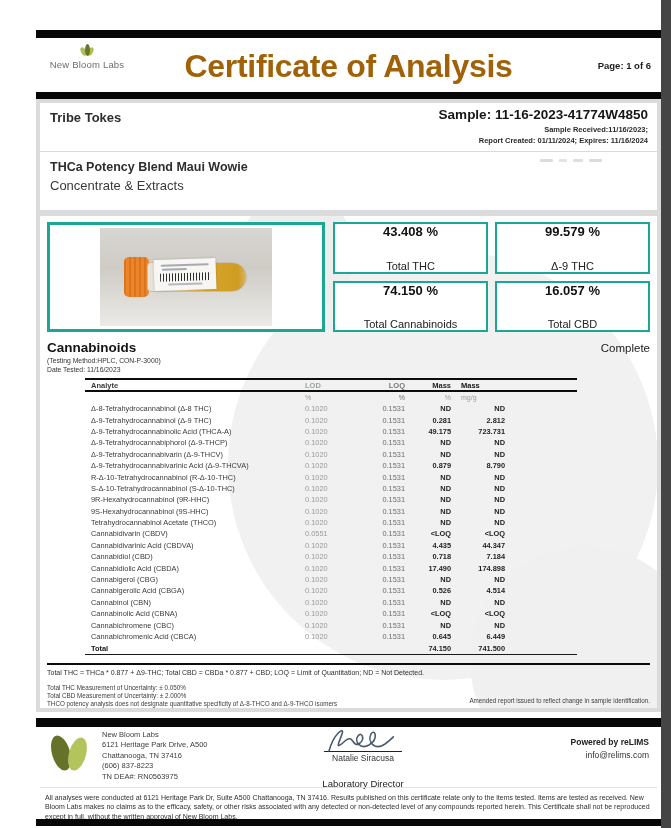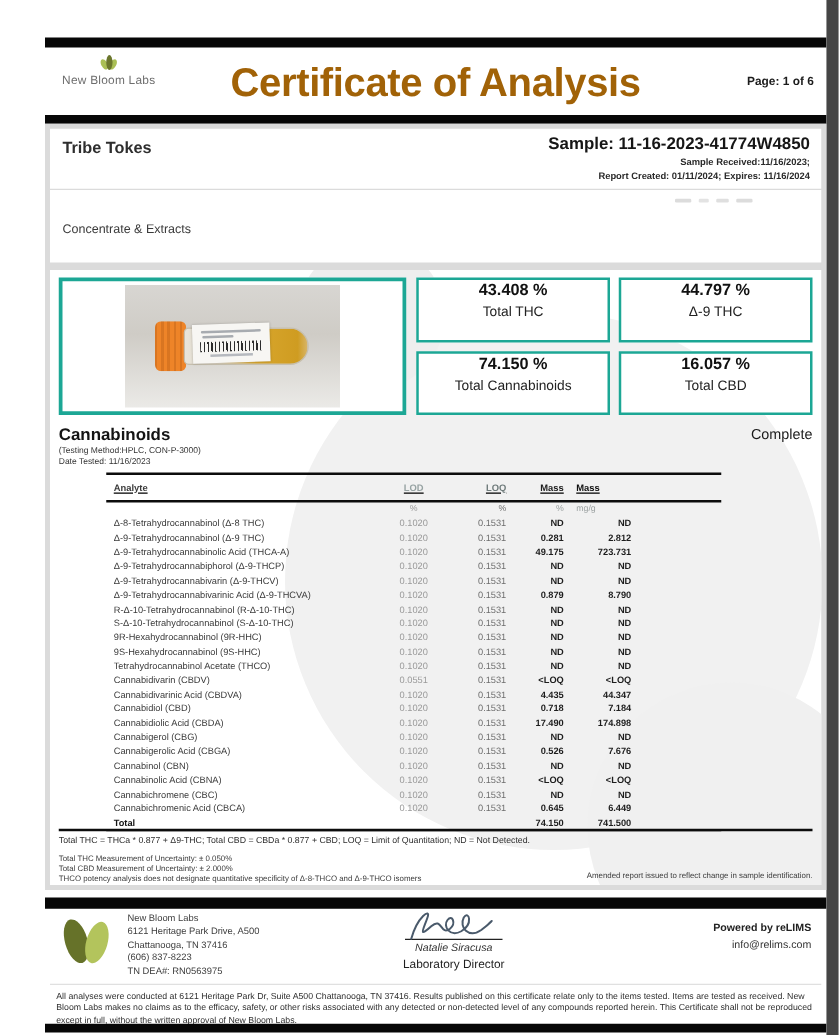--- a/index.html
+++ b/index.html
@@ -32,21 +32,21 @@
   .card-client { top:103px; height:48px; }
   .card-product { top:152px; height:58px; }
   .card-main { top:216px; height:492px; overflow:hidden; }
 
   .client-name { position:absolute; left:10px; top:7px; font-size:13px; font-weight:700; color:#2e2e2e; }
   .sample-block { position:absolute; right:9px; top:4px; text-align:right; }
   .sample-id { font-size:13.5px; font-weight:700; color:#161616; }
   .sample-sub { font-size:7.5px; font-weight:700; color:#2a2a2a; margin-top:2.5px; }
 
   .product-name { position:absolute; left:10px; top:8px; font-size:12.5px; font-weight:700; color:#2e2e2e; }
-  .product-cat { position:absolute; left:10px; top:26px; font-size:10px; color:#3a3a3a; }
+  .product-cat { position:absolute; left:10px; top:26px; font-size:13px; color:#3a3a3a; }
   .faded-note { position:absolute; right:55px; top:7px; display:flex; gap:6px; }
   .faded-note i { display:block; width:13px; height:3px; background:#dcdcdc; border-radius:1px; }
   .faded-note i:nth-child(2){ width:8px; background:#e3e3e3; }
   .faded-note i:nth-child(3){ width:10px; background:#dfdfdf; }
 
   
   .wm { position:absolute; border-radius:50%; z-index:0; }
   .wm1 { left:188px; top:34px; width:430px; height:430px; background:#f1f1f1; }
   .wm2 { left:198px; top:-22px; width:118px; height:118px; background:#eeeeee; }
   .wm3 { left:430px; top:330px; width:230px; height:230px; background:#f0f0f0; }
@@ -62,38 +62,38 @@
          background:linear-gradient(90deg,#e9e5dc 0%,#ded3ba 28%,#d8a62d 58%,#cf9c21 92%,#d8b568 100%); }
   .tube-label { position:absolute; left:30px; top:-1px; width:62px; height:31px; background:#f7f6f3; transform:rotate(-2deg);
          box-shadow:0 0 2px rgba(0,0,0,.25); padding-top:3px; }
   .scribble { height:2px; background:#7c828c; opacity:.65; margin:2px auto 0; border-radius:1px; }
   .s1 { width:78%; } .s2 { width:40%; margin-left:8px; }
   .barcode { height:8px; width:82%; margin:3px auto 0; background:repeating-linear-gradient(90deg,#2c2c2c 0 1px, transparent 1px 3px); }
   .microtext { height:2px; width:55%; margin:2px auto 0; background:#9aa0a8; opacity:.7; }
 
   .pot-grid { position:absolute; left:293px; top:6px; right:7px; height:110px; display:grid;
               grid-template-columns:1fr 1fr; grid-template-rows:1fr 1fr; gap:7px; z-index:1; }
-  .pot-box { border:2.5px solid #1ca795; background:#fff; display:flex; flex-direction:column; align-items:center; justify-content:flex-start; gap:5px; }
+  .pot-box { border:2.5px solid #1ca795; background:#fff; display:flex; flex-direction:column; align-items:center; justify-content:space-between; gap:5px; }
   .pot-val { font-size:13px; font-weight:700; color:#111; }
   .pot-lbl { font-size:11px; color:#222; }
 
   
   .sec-head { position:absolute; left:7px; right:7px; top:124px; display:flex; justify-content:space-between; align-items:center; z-index:1; }
   .sec-title { font-size:13.5px; font-weight:800; color:#141414; }
   .sec-status { font-size:11.5px; color:#1a1a1a; }
   .sec-method { position:absolute; left:7px; top:141px; font-size:6.8px; color:#333; z-index:1; }
   .sec-date { position:absolute; left:7px; top:150px; font-size:6.8px; color:#333; z-index:1; }
 
   .tbl { position:absolute; left:45px; top:162px; width:492px; z-index:1; font-size:7.4px; }
   .t-grid { display:grid; grid-template-columns:1fr 52px 48px 46px 54px 72px; align-items:center; }
-  .t-head { border-top:2.5px solid #0c0c0c; border-bottom:2px solid #0c0c0c; height:24px; font-size:7.5px; font-weight:700;text-decoration:underline; }
+  .t-head { border-top:2.5px solid #0c0c0c; border-bottom:2px solid #0c0c0c; height:14px; font-size:7.5px; font-weight:700; }
   .t-units { height:11px; color:#9aa0a0; font-size:7px; }
   .t-row { height:11.4px; }
   .c-analyte { padding-left:6px; color:#3a3a3a; }
-  .c-lod { text-align:center; color:#9a9a9a; }
+  .c-lod { text-align:left; color:#9a9a9a; }
   .c-loq { text-align:right; color:#6d6d6d; }
   .c-mp { text-align:right; font-weight:700; color:#1d1d1d; }
   .c-mg { text-align:right; font-weight:700; color:#1d1d1d; }
   .t-head .c-lod { color:#97a3a3; font-weight:700; }
   .t-head .c-loq { color:#6f7b7b; font-weight:700; }
   .t-head .c-mg { text-align:left; padding-left:10px; color:#111; }
   .t-units .c-mg { text-align:left; padding-left:10px; }
   .c-bar { padding-left:9px; }
   .bar-track { position:relative; width:62px; height:7px; background:#e3eaea; border-radius:3.5px; overflow:hidden; }
   .bar-fill { position:absolute; left:0; top:0; height:100%; background:#0f9f93; border-radius:3.5px; }
@@ -107,22 +107,22 @@
 
   
   .foot { position:absolute; top:727px; left:0; right:0; height:58px; }
   .f-logo { position:absolute; left:12px; top:4px; width:46px; height:46px; }
   .f-logo .p-l { left:4px; top:4px; width:18px; height:36px; background:#667229; transform:rotate(-16deg); }
   .f-logo .p-r { left:21px; top:6px; width:17px; height:34px; background:#b3c45c; transform:rotate(16deg); }
   .f-addr { position:absolute; left:66px; top:3px; font-size:7.5px; line-height:10.4px; color:#3d3d3d; }
   .f-sign { position:absolute; left:252px; top:-2px; width:150px; text-align:center; }
   .sign-svg { display:block; margin:0 auto; }
   .sign-line { width:78px; border-top:1.8px solid #222; margin:-4px auto 1px; }
-  .sign-name { font-size:8.5px; color:#333;font-style:italic; }
-  .sign-title { font-size:9.5px; color:#1f1f1f; margin-top:3px; }
+  .sign-name { font-size:8.5px; color:#333; }
+  .sign-title { font-size:9.5px; color:#1f1f1f; margin-top:15px; }
   .f-right { position:absolute; right:12px; top:10px; text-align:right; }
   .f-powered { font-size:8.5px; font-weight:700; color:#222; }
   .f-email { font-size:8.5px; color:#333; margin-top:3px; }
 
   .divider { position:absolute; left:4px; right:4px; top:787px; border-top:1px solid #e0e0e0; }
   .disclaimer { position:absolute; left:9px; right:7px; top:793px; font-size:7px; line-height:9.4px; color:#2f2f2f; }
 </style>
 </head>
 <body>
 
@@ -151,20 +151,21 @@
     <div class="card card-client">
       <div class="client-name">Tribe Tokes</div>
       <div class="sample-block">
         <div class="sample-id">Sample: 11-16-2023-41774W4850</div>
         <div class="sample-sub">Sample Received:11/16/2023;</div>
         <div class="sample-sub">Report Created: 01/11/2024; Expires: 11/16/2024</div>
       </div>
     </div>
 
     <div class="card card-product">
+      <div class="product-name">THCa Potency Blend Maui Wowie</div>
       <div class="product-cat">Concentrate &amp; Extracts</div>
       <div class="faded-note">
           <i></i>
           <i></i>
           <i></i>
           <i></i>
         </div>
     </div>
 
     <div class="card card-main">
@@ -186,21 +187,21 @@
           </div>
         </div>
       </div>
 
       <div class="pot-grid">
         <div class="pot-box">
           <div class="pot-val">43.408 %</div>
           <div class="pot-lbl">Total THC</div>
         </div>
         <div class="pot-box">
-          <div class="pot-val">44.797 %</div>
+          <div class="pot-val">99.579 %</div>
           <div class="pot-lbl">Δ-9 THC</div>
         </div>
         <div class="pot-box">
           <div class="pot-val">74.150 %</div>
           <div class="pot-lbl">Total Cannabinoids</div>
         </div>
         <div class="pot-box">
           <div class="pot-val">16.057 %</div>
           <div class="pot-lbl">Total CBD</div>
         </div>
@@ -405,21 +406,21 @@
     <span class="c-bar">
       <span class="bar-track"></span>
     </span>
   </div>
 
   <div class="t-grid t-row">
     <span class="c-analyte">Cannabigerolic Acid (CBGA)</span>
     <span class="c-lod">0.1020</span>
     <span class="c-loq">0.1531</span>
     <span class="c-mp">0.526</span>
-    <span class="c-mg">7.676</span>
+    <span class="c-mg">4.514</span>
     <span class="c-bar">
       <span class="bar-track"><span class="bar-fill" style="width: 1.4%;"></span></span>
     </span>
   </div>
 
   <div class="t-grid t-row">
     <span class="c-analyte">Cannabinol (CBN)</span>
     <span class="c-lod">0.1020</span>
     <span class="c-loq">0.1531</span>
     <span class="c-mp">ND</span>

